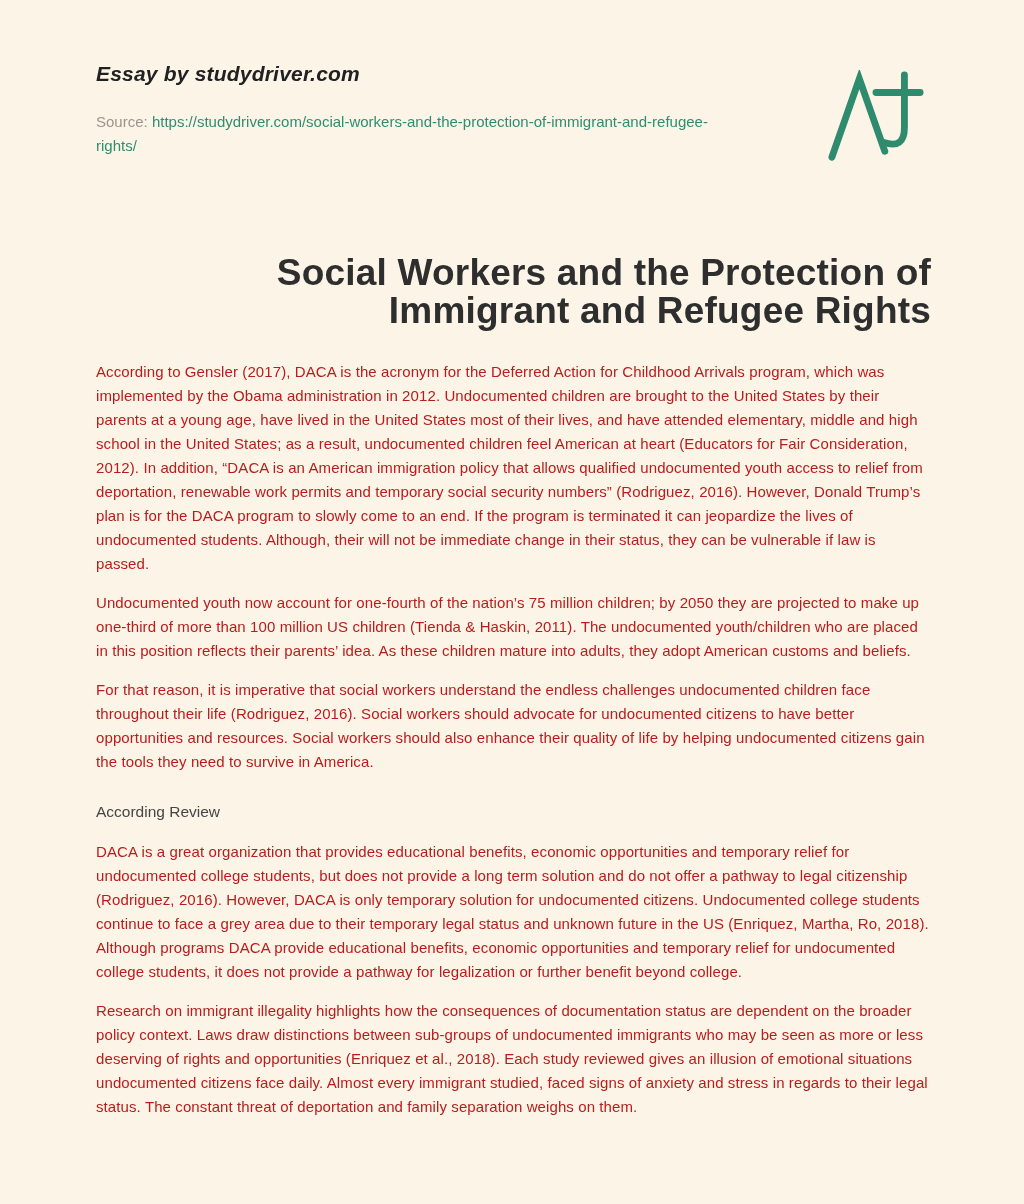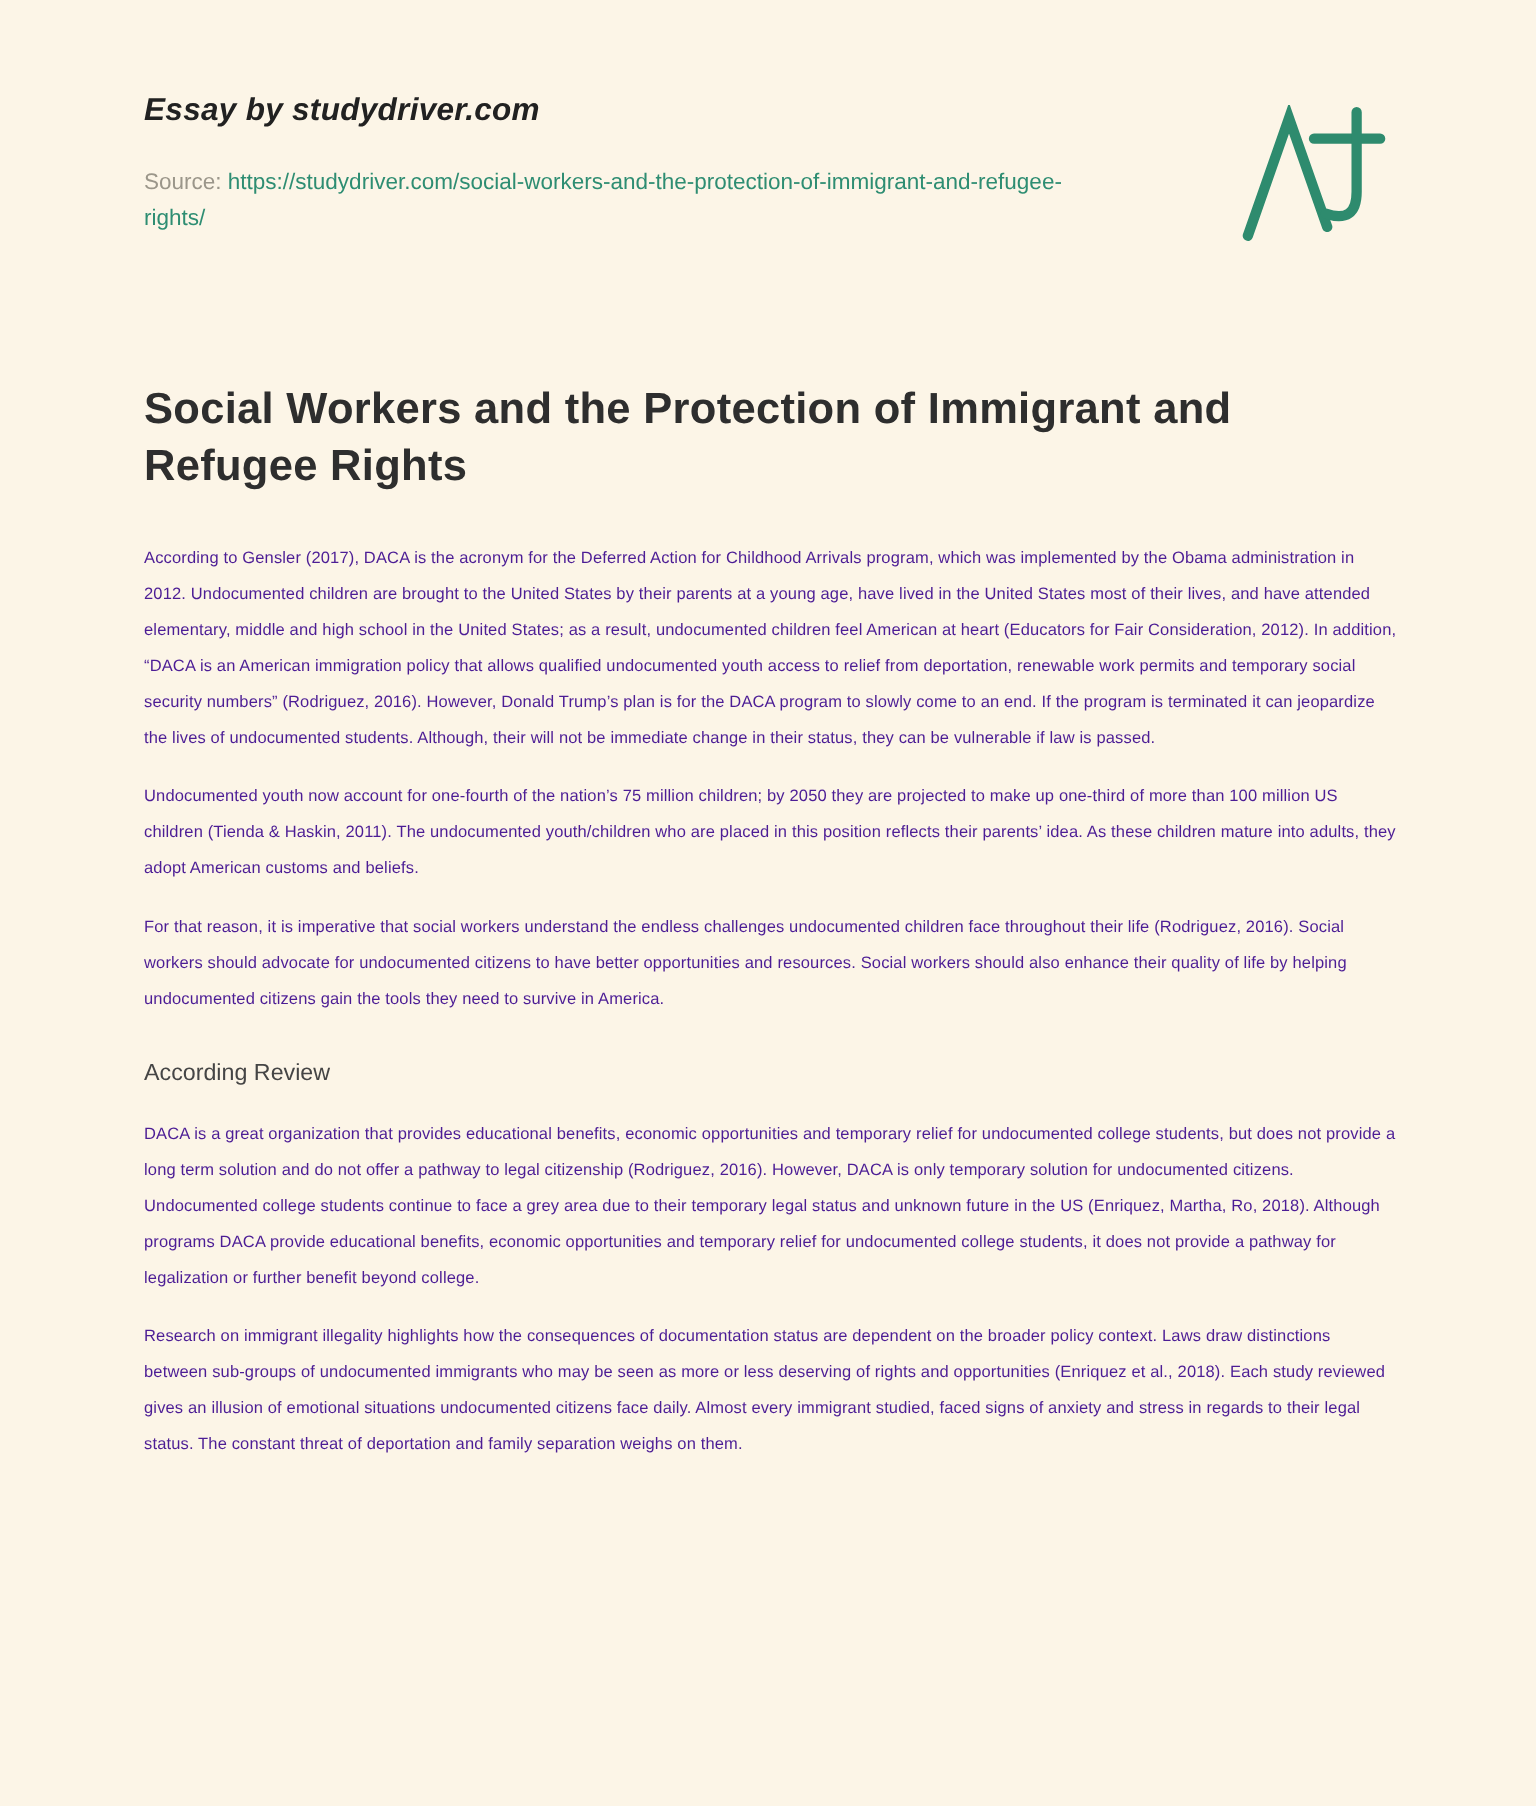--- a/index.html
+++ b/index.html
@@ -43,39 +43,40 @@
   }
   .logo {
     position: absolute;
     top: 70px;
     right: 99px;
     width: 98px;
     height: 92px;
   }
   .essay-title {
     margin: 96px 0 30px 0;
-    font-size: 29px;
+    font-size: 37px;
     line-height: 38px;
     font-weight: 700;
     color: #2e2e2e;
     letter-spacing: 0.2px;
     max-width: 840px;
+    text-align: right;
   }
   .section-heading {
     margin: 26px 0 16px 0;
     font-size: 15.5px;
     line-height: 24px;
     font-weight: 400;
     color: #454545;
   }
   .para {
     margin: 0 0 15px 0;
-    font-size: 11px;
+    font-size: 15px;
     line-height: 24px;
-    color: #4c1d95;
+    color: #b91c1c;
     max-width: 838px;
     letter-spacing: 0.1px;
   }
 </style>
 </head>
 <body>
 
 <div class="page">
 
   <div class="byline">Essay by studydriver.com</div>

